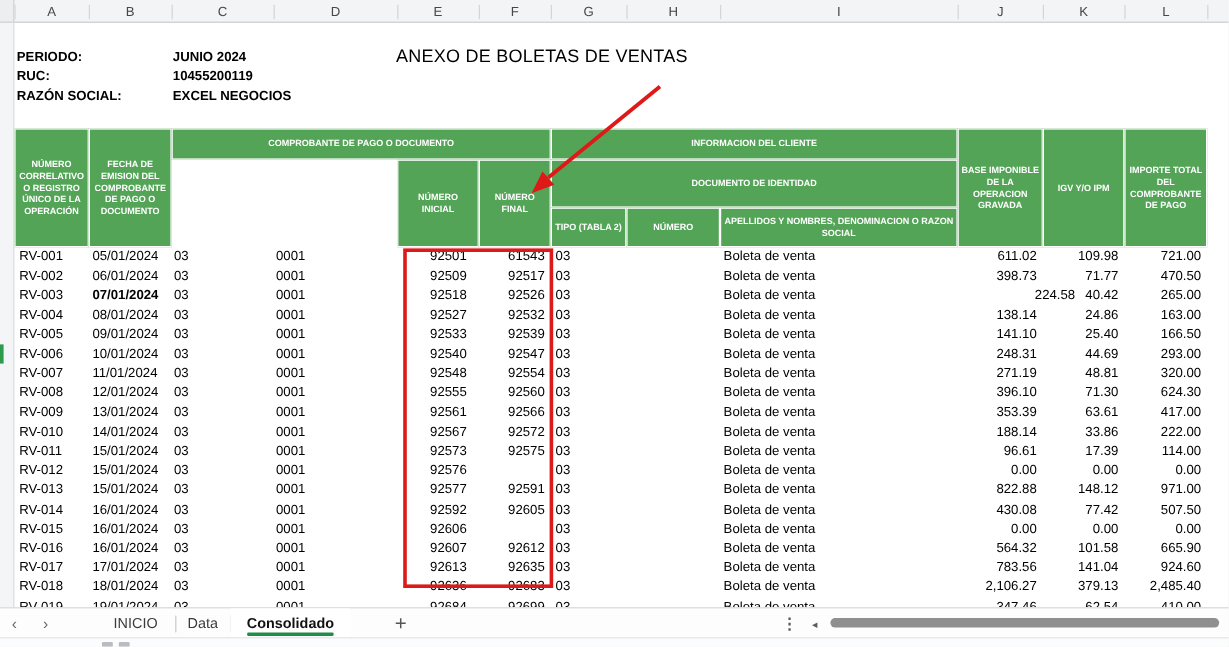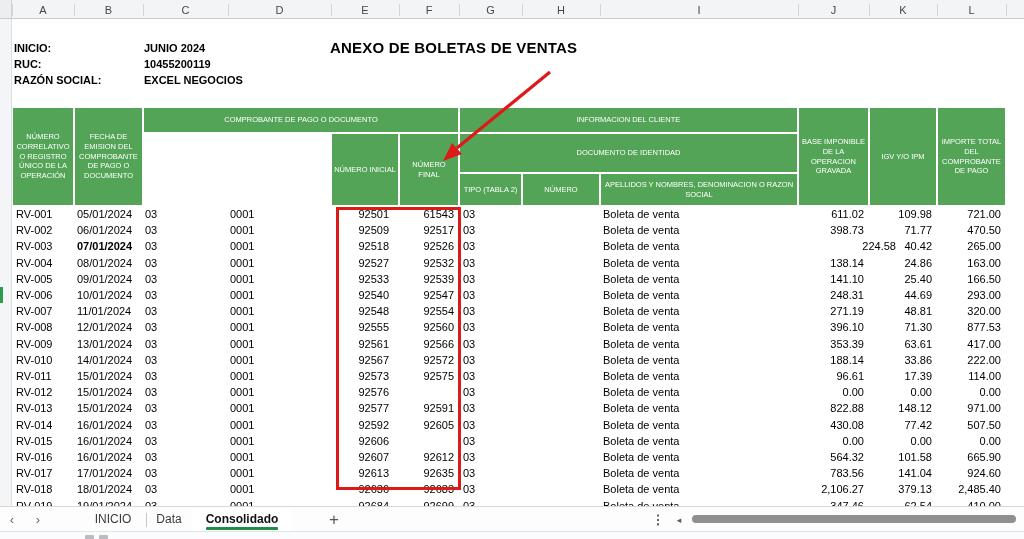--- a/index.html
+++ b/index.html
@@ -11,25 +11,25 @@
   
   #colstrip{position:absolute;left:0;top:0;width:1024px;height:19px;background:#f3f4f6;border-bottom:1px solid #c9ccd1;}
   .col-letter{position:absolute;top:3px;height:15px;font-size:11px;color:#474747;text-align:center;line-height:15px;transform:translateX(-50%);}
   .col-sep{position:absolute;top:4px;height:12px;width:1px;background:#d2d5da;}
   #corner-box{position:absolute;left:0;top:0;width:12px;height:19px;background:#eceef0;border-right:1px solid #cfd2d6;border-bottom:1px solid #c9ccd1;}
   
   #rowsliver{position:absolute;left:0;top:19px;width:12px;height:487px;background:#f4f5f7;border-right:1px solid #dcdee1;}
   #active-row-sliver{position:absolute;left:0;top:287px;width:3px;height:16px;background:#2d9b4b;}
   
   .doc-label{position:absolute;font-size:11px;font-weight:bold;color:#000;white-space:nowrap;}
-  #sheet-title{position:absolute;left:330px;top:39px;font-size:15px;font-weight:bold;color:#000;letter-spacing:.2px;white-space:nowrap;}
+  #sheet-title{position:absolute;left:330px;top:39px;font-size:15px;font-weight:normal;color:#000;letter-spacing:.2px;white-space:nowrap;}
   
   .th{
     position:absolute;background:#54a458;border:1px solid #ffffff;color:#ffffff;
-    font-size:7.5px;font-weight:normal;line-height:1.32;text-align:center;
+    font-size:7.5px;font-weight:bold;line-height:1.32;text-align:center;
     display:flex;align-items:center;justify-content:center;padding:1px 2px;text-transform:none;
   }
   
   #rows{position:absolute;left:0;top:206px;width:1024px;height:300px;overflow:hidden;}
   .row{position:absolute;left:0;width:1024px;height:16.2px;}
   .cell{position:absolute;top:0;height:16.2px;font-size:11px;line-height:16.2px;color:#000;white-space:nowrap;overflow:hidden;}
   .al{text-align:left;}
   .ar{text-align:right;}
   
   #red-box{position:absolute;left:336px;top:207px;width:125px;height:283px;border:3px solid #dd1a18;}
@@ -78,21 +78,21 @@
       <div class="col-sep" style="left: 869px;"></div>
       <div class="col-letter" style="left: 903px;">K</div>
       <div class="col-sep" style="left: 937px;"></div>
       <div class="col-letter" style="left: 971.5px;">L</div>
       <div class="col-sep" style="left: 1006px;"></div>
     </div>
   <div id="corner-box"></div>
   <div id="rowsliver"></div>
   <div id="active-row-sliver"></div>
 
-  <div class="doc-label" style="left:14px;top:42px;">INICIO:</div>
+  <div class="doc-label" style="left:14px;top:42px;">PERIODO:</div>
   <div class="doc-label" style="left:144px;top:42px;">JUNIO 2024</div>
   <div class="doc-label" style="left:14px;top:58px;">RUC:</div>
   <div class="doc-label" style="left:144px;top:58px;">10455200119</div>
   <div class="doc-label" style="left:14px;top:74px;">RAZÓN SOCIAL:</div>
   <div class="doc-label" style="left:144px;top:74px;">EXCEL NEGOCIOS</div>
   <div id="sheet-title">ANEXO DE BOLETAS DE VENTAS</div>
 
   <div class="th" style="left:12px;top:107px;width:62px;height:99px;">NÚMERO CORRELATIVO O REGISTRO ÚNICO DE LA OPERACIÓN</div>
   <div class="th" style="left:74px;top:107px;width:69px;height:99px;">FECHA DE EMISION DEL COMPROBANTE DE PAGO O DOCUMENTO</div>
   <div class="th" style="left:143px;top:107px;width:316px;height:26px;">COMPROBANTE DE PAGO O DOCUMENTO</div>
@@ -211,21 +211,21 @@
         <div class="cell al" style="left: 74px; width: 69px; padding-left: 3px;">12/01/2024</div>
         <div class="cell al" style="left: 143px; width: 85px; padding-left: 2px;">03</div>
         <div class="cell al" style="left: 228px; width: 103px; padding-left: 2px;">0001</div>
         <div class="cell ar" style="left: 331px; width: 68px; padding-right: 10px;">92555</div>
         <div class="cell ar" style="left: 399px; width: 60px; padding-right: 5px;">92560</div>
         <div class="cell al" style="left: 459px; width: 63px; padding-left: 4px;">03</div>
         <div class="cell al" style="left: 522px; width: 78px; padding-left: 3px;"></div>
         <div class="cell al" style="left: 600px; width: 198px; padding-left: 3px;">Boleta de venta</div>
         <div class="cell ar" style="left: 798px; width: 71px; padding-right: 5px;">396.10</div>
         <div class="cell ar" style="left: 869px; width: 68px; padding-right: 5px;">71.30</div>
-        <div class="cell ar" style="left: 937px; width: 69px; padding-right: 5px;">877.53</div>
+        <div class="cell ar" style="left: 937px; width: 69px; padding-right: 5px;">624.30</div>
       </div>
       <div class="row" style="top: 129.6px;">
         <div class="cell al" style="left: 12px; width: 62px; padding-left: 4px;">RV-009</div>
         <div class="cell al" style="left: 74px; width: 69px; padding-left: 3px;">13/01/2024</div>
         <div class="cell al" style="left: 143px; width: 85px; padding-left: 2px;">03</div>
         <div class="cell al" style="left: 228px; width: 103px; padding-left: 2px;">0001</div>
         <div class="cell ar" style="left: 331px; width: 68px; padding-right: 10px;">92561</div>
         <div class="cell ar" style="left: 399px; width: 60px; padding-right: 5px;">92566</div>
         <div class="cell al" style="left: 459px; width: 63px; padding-left: 4px;">03</div>
         <div class="cell al" style="left: 522px; width: 78px; padding-left: 3px;"></div>

